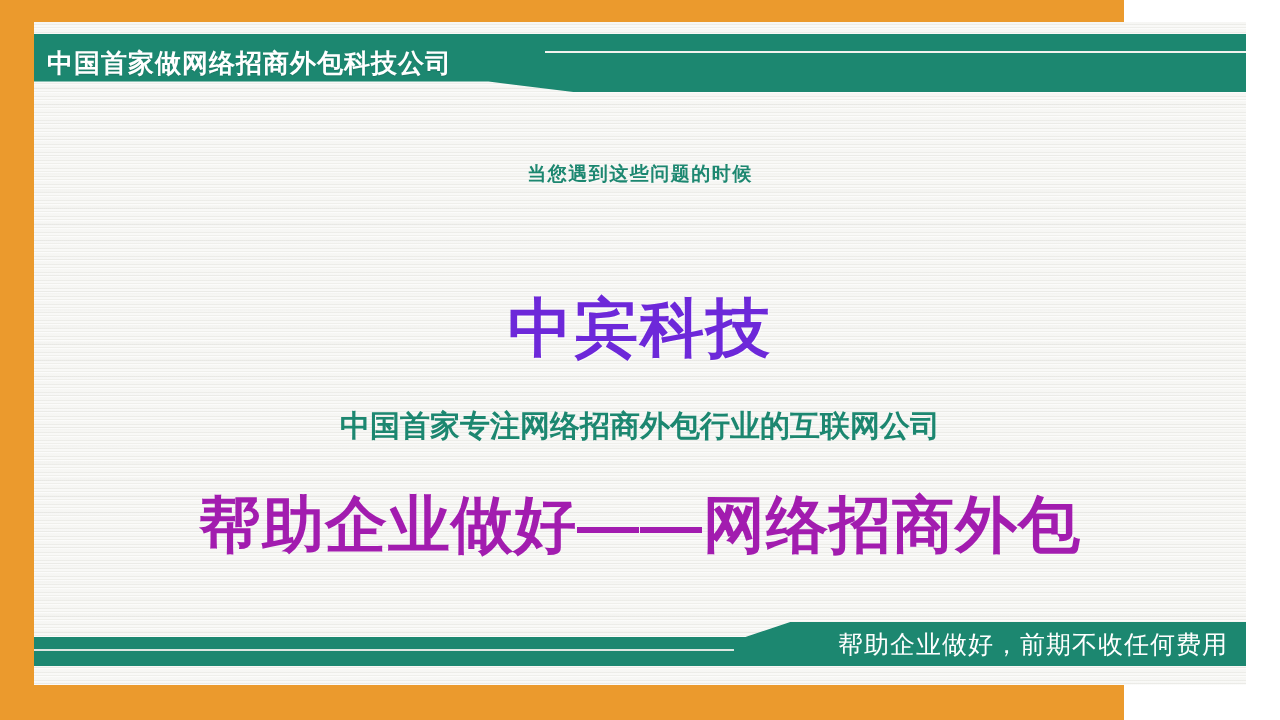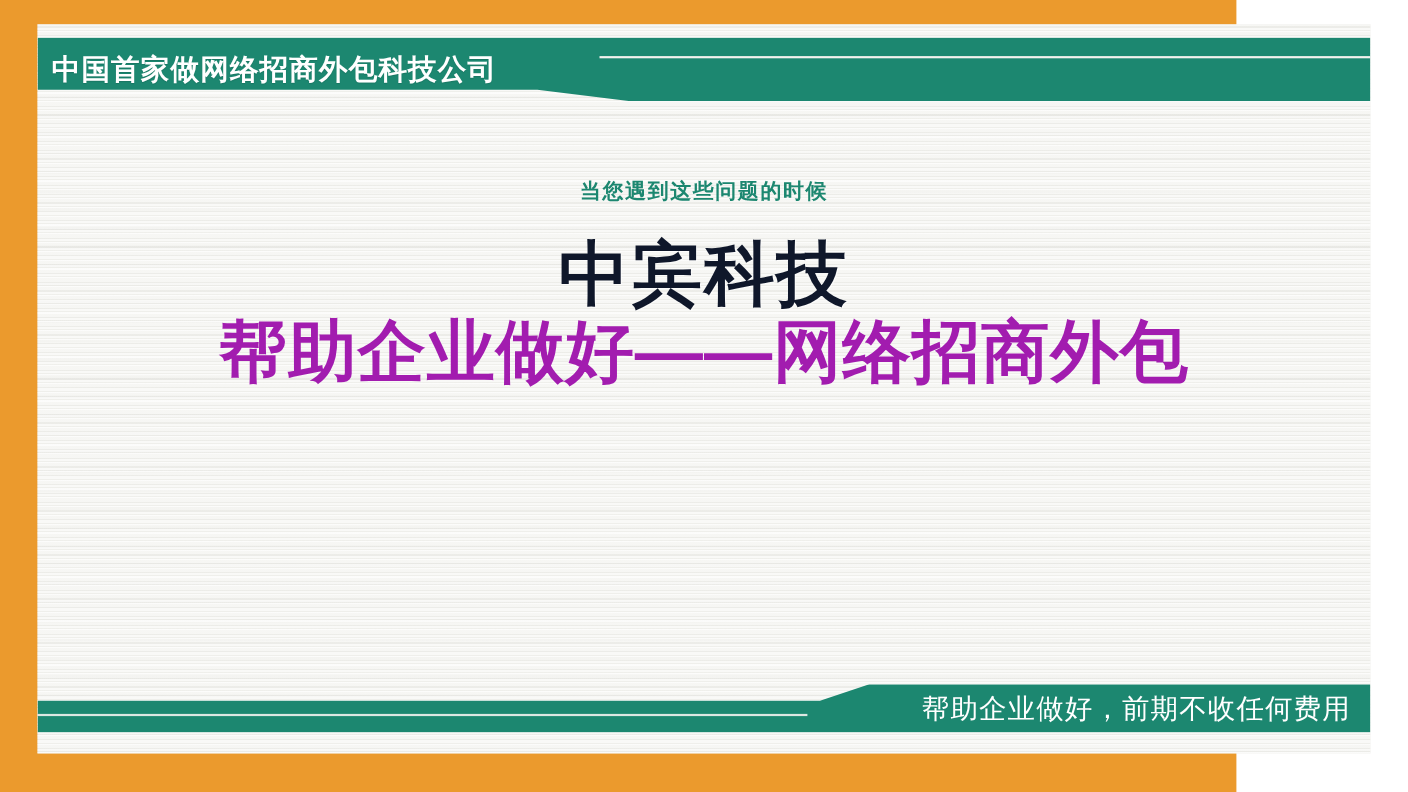--- a/index.html
+++ b/index.html
@@ -88,31 +88,32 @@
   
   #content {
     position:absolute;
     left:0; top:0;
     width:1212px; height:663px;
     display:flex;
     flex-direction:column;
     align-items:center;
     justify-content:flex-start;
     padding-top:139px;
+    gap:40px;
   }
   #eyebrow {
     color:#1c8770;
     font-size:19px;
     font-weight:bold;
     letter-spacing:1.5px;
     white-space:nowrap;
   }
   #brand {
-    margin-top:29px;
-    color:#0f172a;
+    margin-top:68px;
+    color:#6d28d9;
     font-size:64px;
     font-weight:bold;
     letter-spacing:2px;
     line-height:1.05;
     white-space:nowrap;
     text-shadow:1px 1px 0 rgba(255,255,255,0.55);
   }
   #tagline {
     margin-top:4px;
     color:#1c8770;
@@ -174,20 +175,21 @@
 
     <div id="paper-texture"></div>
 
     <div id="header-band"></div>
     <div id="header-hairline"></div>
     <div id="header-title">中国首家做网络招商外包科技公司</div>
 
     <div id="content">
       <div id="eyebrow">当您遇到这些问题的时候</div>
       <div id="brand">中宾科技</div>
+      <div id="tagline">中国首家专注网络招商外包行业的互联网公司</div>
       <div id="headline">帮助企业做好——网络招商外包</div>
     </div>
 
     <div id="footer-band"></div>
     <div id="footer-hairline"></div>
     <div id="footer-text">帮助企业做好，前期不收任何费用</div>
 
   </div>
 </div>
 

